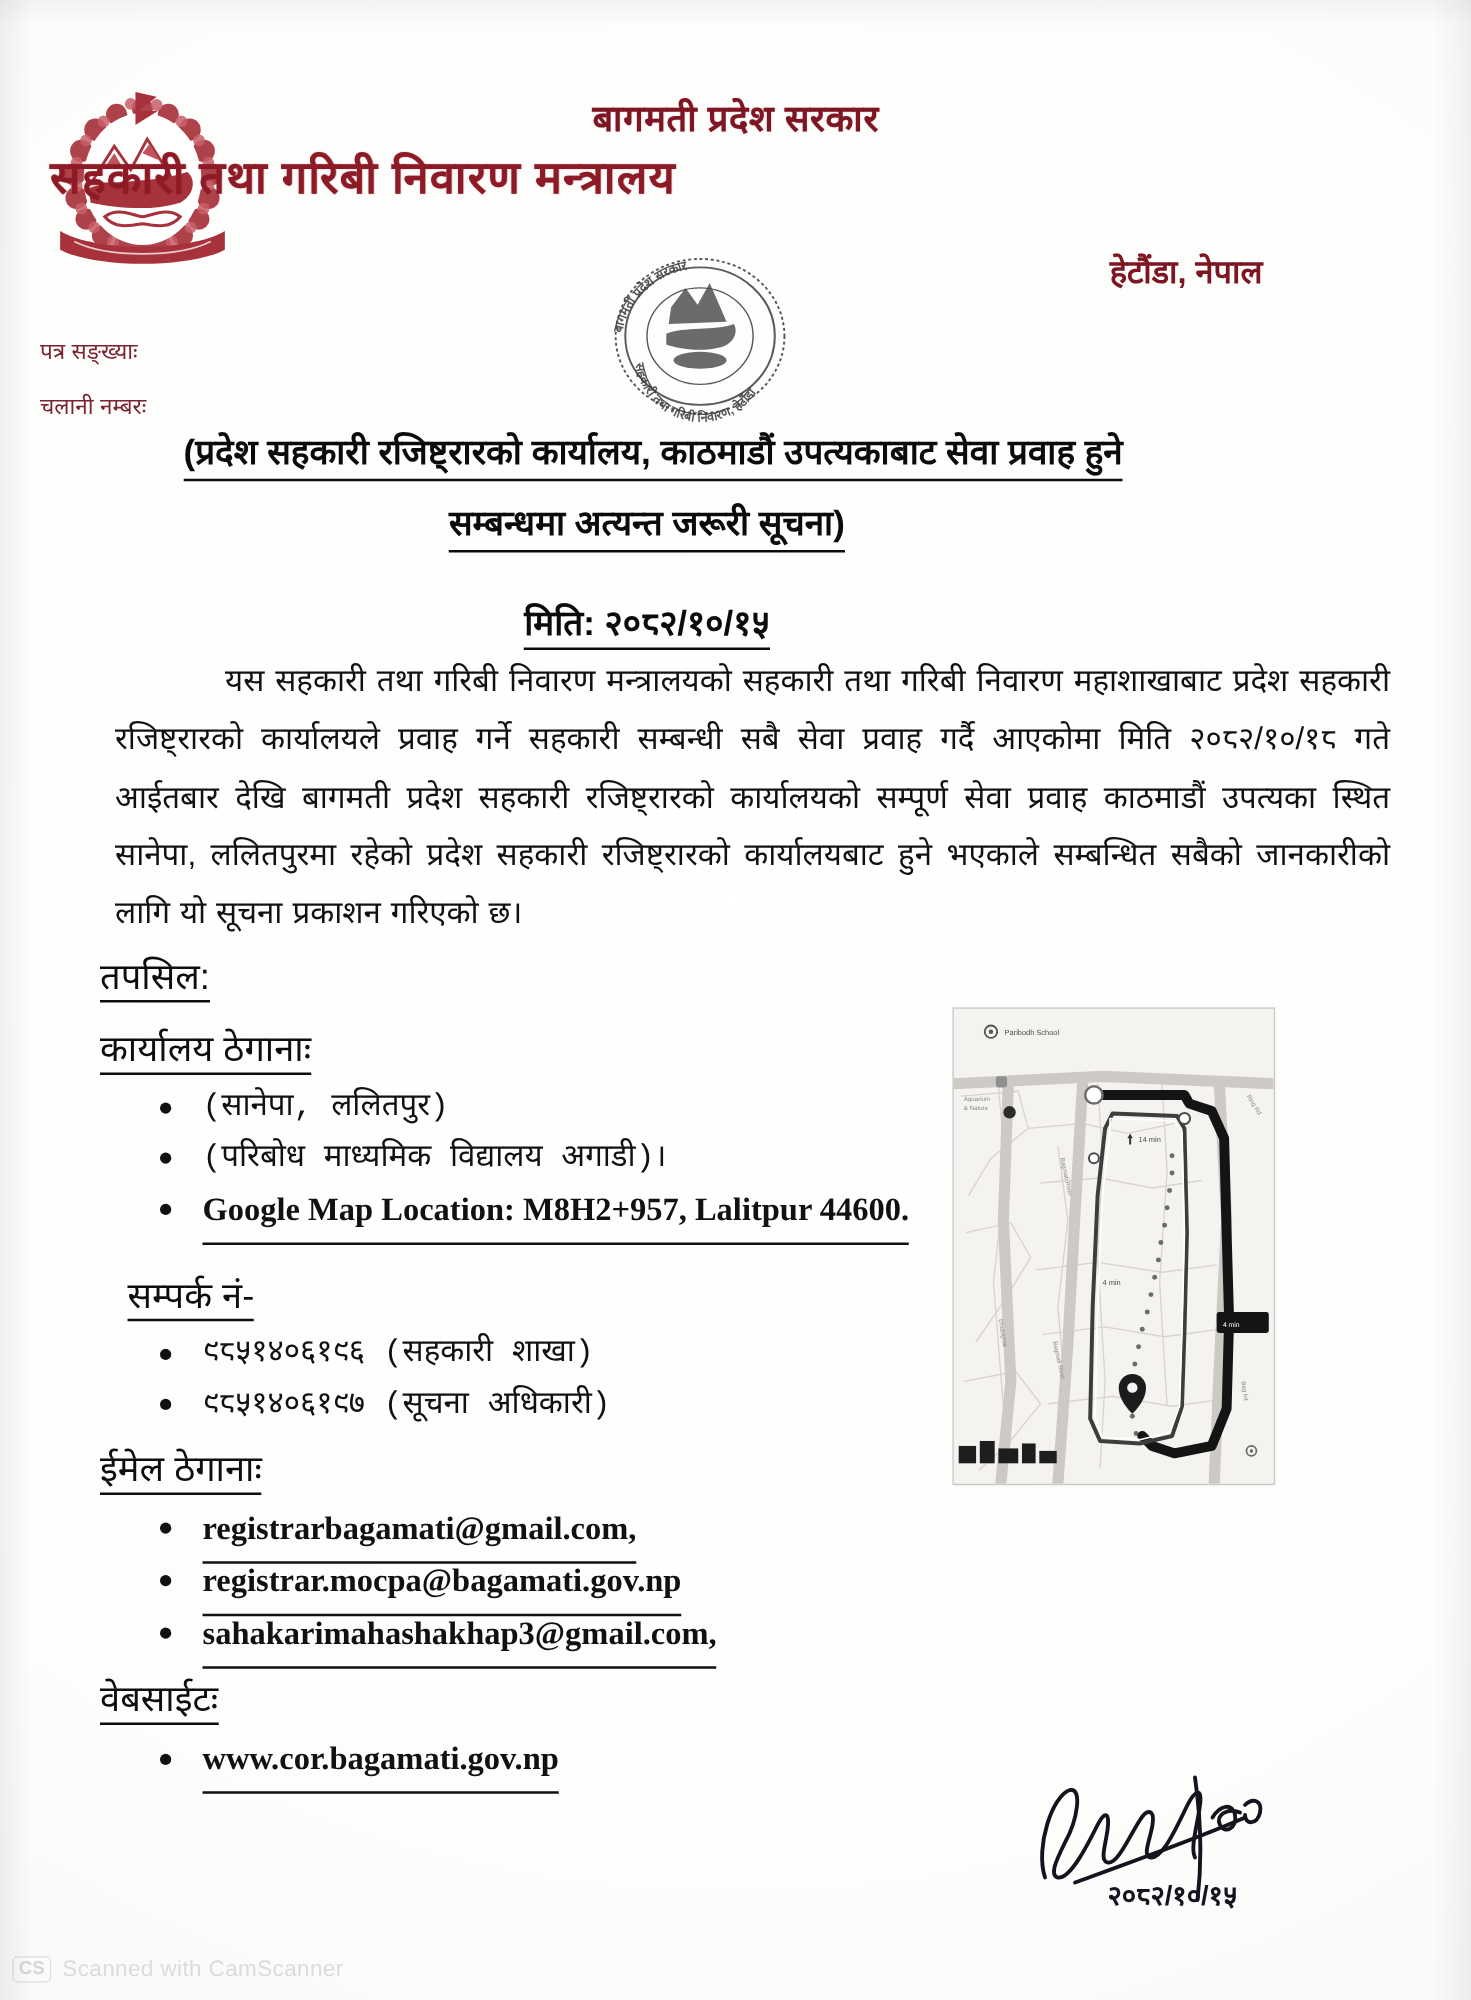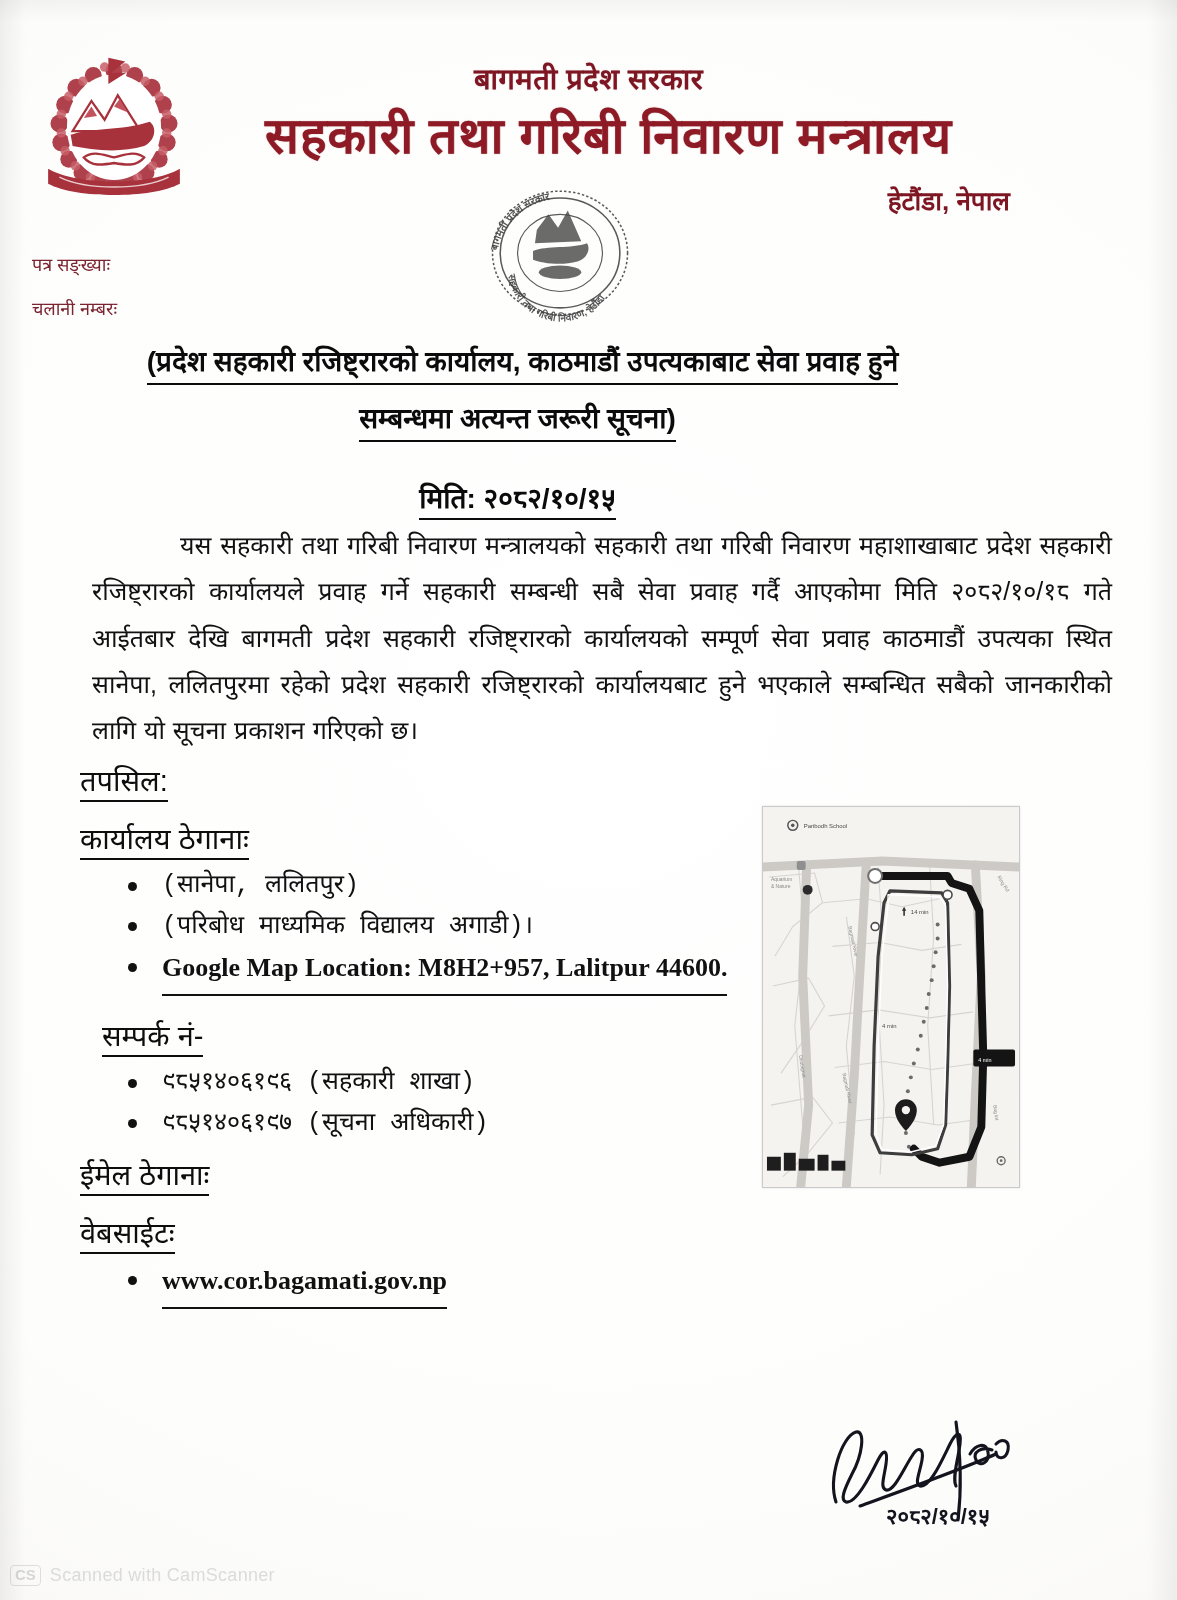--- a/index.html
+++ b/index.html
@@ -32,43 +32,42 @@
     background: linear-gradient(270deg, rgba(0,0,0,.05), rgba(0,0,0,0));
     pointer-events:none;
   }
   .scan-shadow-t {
     position:absolute; left:0; top:0; width:100%; height:22px;
     background: linear-gradient(180deg, rgba(0,0,0,.04), rgba(0,0,0,0));
     pointer-events:none;
   }
 
   
-  #header { position:absolute; left:0; top:0; width:1118px; height:240px; }
+  #header { position:absolute; left:0; top:16px; width:1118px; height:240px; }
 
   #emblem {
     position:absolute; left:38px; top:52px; width:152px; height:160px;
   }
   #emblem svg { width:100%; height:100%; display:block; }
 
   .hdr-gov {
     position:absolute; left:0; top:58px; width:1177px;
     text-align:center;
     font-family:"Liberation Sans","DejaVu Sans",sans-serif;
     font-weight:700;
     font-size:29px;
     letter-spacing:.5px;
     color:#7d1622;
     text-shadow: 0 0 1px rgba(125,22,34,.35);
   }
   .hdr-ministry {
     position:absolute; left:0; top:100px; width:1177px;
-    text-align:center;
     font-family:"Liberation Sans","DejaVu Sans",sans-serif;
     font-weight:700;
-    font-size:50px;
+    font-size:36px;
     letter-spacing:1px;
     color:#8d1a24;
     text-shadow: 0 0 1.2px rgba(141,26,36,.4), .6px .4px 0 rgba(110,15,25,.25);
     padding-left:40px;
   }
   .hdr-place {
     position:absolute; right:108px; top:182px;
     font-family:"Liberation Sans","DejaVu Sans",sans-serif;
     font-weight:700;
     font-size:26px;
@@ -376,20 +375,31 @@
     <ul class="bul">
       <li>९८५१४०६१९६ (सहकारी शाखा)</li>
       <li>९८५१४०६१९७ (सूचना अधिकारी)</li>
     </ul>
 
     <div class="gap-b"></div>
 
     <div class="sec-head">
       <span>ईमेल ठेगानाः</span>
     </div>
+    <ul class="bul">
+      <li class="serif-bold">
+        <span class="ul-txt">registrarbagamati@gmail.com,</span>
+      </li>
+      <li class="serif-bold">
+        <span class="ul-txt">registrar.mocpa@bagamati.gov.np</span>
+      </li>
+      <li class="serif-bold">
+        <span class="ul-txt">sahakarimahashakhap3@gmail.com,</span>
+      </li>
+    </ul>
 
     <div class="gap-b"></div>
 
     <div class="sec-head">
       <span>वेबसाईटः</span>
     </div>
     <ul class="bul">
       <li class="serif-bold">
         <span class="ul-txt">www.cor.bagamati.gov.np</span>
       </li>

